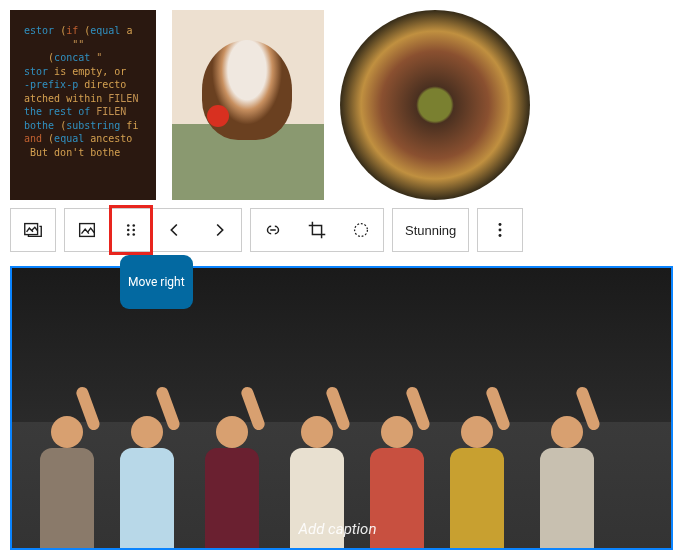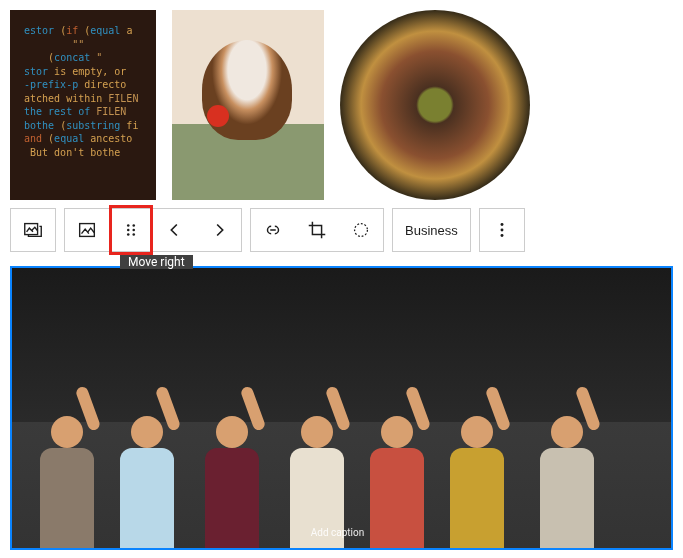--- a/index.html
+++ b/index.html
@@ -31,38 +31,38 @@
   
   .toolbar { display: flex; position: relative; margin-top: 8px; z-index: 10; }
   .tb-group { display: flex; border: 1px solid #ccc; background: #fff; margin-right: 8px; height: 44px; }
   .tb-group:last-of-type { margin-right: 0; }
   .tb-btn { width: 44px; height: 42px; display: flex; align-items: center; justify-content: center; background: #fff; border: none; cursor: pointer; color: #1e1e1e; }
   .tb-btn svg { width: 22px; height: 22px; }
   .tb-btn.drag { cursor: grab; }
   .tb-btn.text { width: auto; padding: 0 12px; font-size: 13px; }
   .move-group { position: relative; }
   .highlight-box { position: absolute; top: -4px; left: 44px; width: 44px; height: 50px; border: 3px solid #e8251e; pointer-events: none; z-index: 20; }
-  .tooltip { position: absolute; top: 46px; left: 55px; background: #404040; color: #fff; font-size: 12px; padding: 0 8px; white-space: nowrap; z-index: 30; }
+  .tooltip { position: absolute; top: 46px; left: 55px; background: #0369a1; color: #fff; font-size: 12px; padding: 20px 8px; white-space: nowrap; z-index: 30; border-radius: 9px; }
 
   
   .selected-wrap { margin-top: 14px; border: 2px solid #0a84ff; position: relative; }
   .selected-img { width: 100%; height: 280px; background: #2a2a2a; position: relative; overflow: hidden; }
   .people { position: absolute; inset: 0; background: linear-gradient(#1a1a1a 0%, #2a2a2a 55%, #3a3a3a 55%, #333 100%); }
   .person { position: absolute; bottom: 0; width: 70px; }
   .person .head { width: 32px; height: 32px; border-radius: 50%; background: #d8a070; margin: 0 auto; }
   .person .body { width: 54px; height: 100px; margin: 0 auto; border-radius: 12px 12px 0 0; }
   .person .arm { position: absolute; top: -30px; width: 12px; height: 45px; background: #d8a070; border-radius: 6px; transform: rotate(-20deg); }
   .p1 { left: 20px; } .p1 .body { background: #8a7a6a; } .p1 .arm { left: 50px; }
   .p2 { left: 100px; } .p2 .body { background: #b8d8e8; } .p2 .arm { left: 50px; }
   .p3 { left: 185px; } .p3 .body { background: #6a2030; } .p3 .arm { left: 50px; }
   .p4 { left: 270px; } .p4 .body { background: #e8e0d0; } .p4 .arm { left: 50px; }
   .p5 { left: 350px; } .p5 .body { background: #c85040; } .p5 .arm { left: 50px; }
   .p6 { left: 430px; } .p6 .body { background: #c8a030; } .p6 .arm { left: 50px; }
   .p7 { left: 520px; } .p7 .body { background: #c8c0b0; } .p7 .arm { left: 50px; }
-  .caption { position: absolute; bottom: 10px; left: 0; right: 8px; text-align: center; color: #fff; font-size: 10px; opacity: 0.9; }
+  .caption { position: absolute; bottom: 10px; left: 0; right: 8px; text-align: center; color: #fff; font-size: 15px; opacity: 0.9; font-style: italic; }
 </style>
 </head>
 <body>
 
 <div class="canvas">
 
   <div class="gallery-row">
     <div class="gallery-img img2">
       <div class="code-bg">
 <span class="fn">estor</span> (<span class="kw">if</span> (<span class="fn">equal</span> a<br>
@@ -139,21 +139,21 @@
           </svg>
       </button>
       <button class="tb-btn">
         <svg viewBox="0 0 24 24">
             <circle cx="12" cy="12" r="7" fill="none" stroke="currentColor" stroke-width="1.4" stroke-dasharray="2 2"></circle>
           </svg>
       </button>
     </div>
 
     <div class="tb-group">
-      <button class="tb-btn text">Business</button>
+      <button class="tb-btn text">Stunning</button>
     </div>
 
     <div class="tb-group">
       <button class="tb-btn">
         <svg viewBox="0 0 24 24">
             <circle cx="12" cy="6" r="1.6" fill="currentColor"></circle>
             <circle cx="12" cy="12" r="1.6" fill="currentColor"></circle>
             <circle cx="12" cy="18" r="1.6" fill="currentColor"></circle>
           </svg>
       </button>

